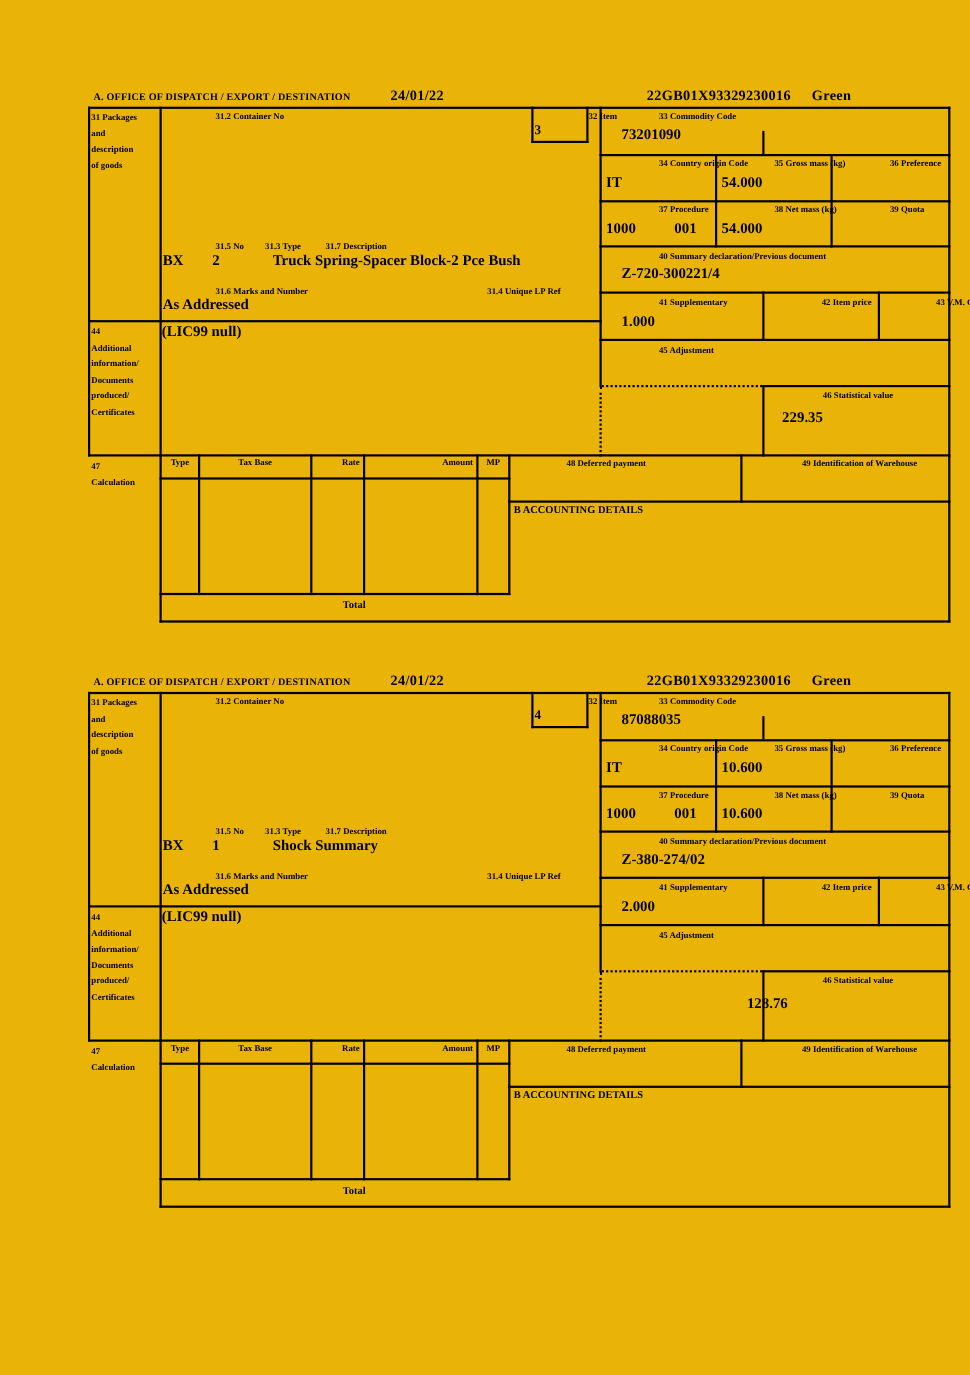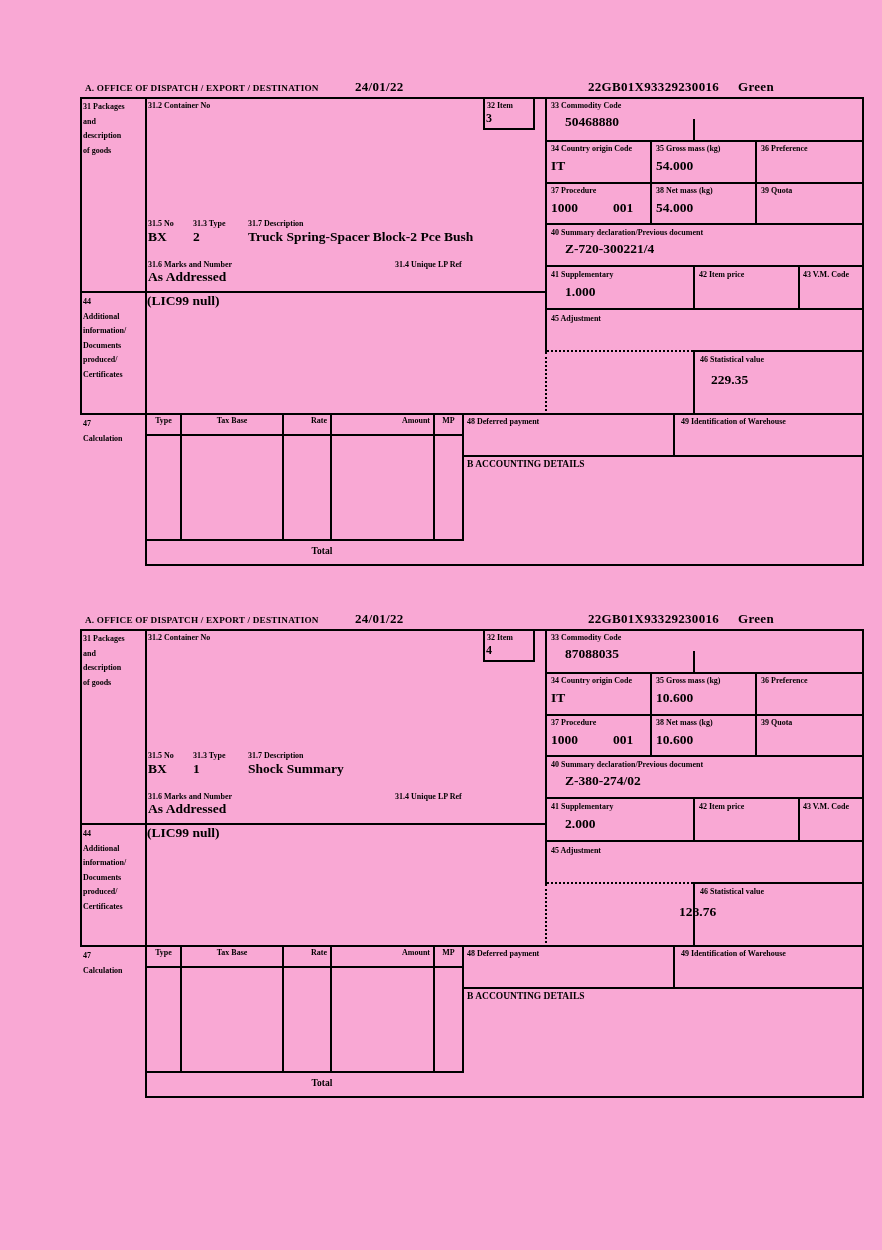--- a/index.html
+++ b/index.html
@@ -1,23 +1,23 @@
 <!DOCTYPE html>
 <html><head>
 <meta charset="utf-8">
 <style>
   html,body{margin:0;padding:0;background:#fff;}
-  .page{position:relative;width:882px;height:1250px;background:#f9a8d4;color:#000;overflow:hidden;
+  .page{position:relative;width:882px;height:1250px;background:#eab308;color:#000;overflow:hidden;
         font-family:"Liberation Serif",serif;}
   .sec{position:absolute;left:80px;width:784px;height:492px;}
   .ln{position:absolute;background:#000;}
   .dh{position:absolute;border-top:2px dotted #000;}
   .dv{position:absolute;border-left:2px dotted #000;}
   .b32{position:absolute;border:2px solid #000;border-top:none;}
-  .lbl{position:absolute;font:bold 8px/9px "Liberation Serif",serif;white-space:nowrap;}
+  .lbl{position:absolute;font:bold 8px/9px "Liberation Serif",serif;white-space:nowrap;padding-left:48px;}
   .val{position:absolute;font:600 13.5px/14px "Liberation Serif",serif;white-space:nowrap;}
   .vs{font-size:12px;}
   .lines{position:absolute;font:bold 8px/14.5px "Liberation Serif",serif;white-space:nowrap;}
   .hoff{position:absolute;font:bold 9.2px/11px "Liberation Serif",serif;letter-spacing:.2px;white-space:nowrap;}
   .hval{position:absolute;font:600 13px/14px "Liberation Serif",serif;letter-spacing:.3px;white-space:nowrap;}
   .ch{position:absolute;top:338px;font:bold 8px/9px "Liberation Serif",serif;}
   .acct{position:absolute;font:bold 9.5px/11px "Liberation Serif",serif;white-space:nowrap;}
   .total{position:absolute;font:600 9.5px/11px "Liberation Serif",serif;text-align:center;}
 </style>
 </head>
@@ -92,21 +92,21 @@
     <div class="lbl" style="left:168px;top:141px">31.7 Description</div>
     <div class="val" style="left:68px;top:152px">BX</div>
     <div class="val" style="left:113px;top:152px">2</div>
     <div class="val" style="left:168px;top:152px">Truck Spring-Spacer Block-2 Pce Bush</div>
     <div class="lbl" style="left:68px;top:182px">31.6 Marks and Number</div>
     <div class="lbl" style="left:315px;top:182px">31.4 Unique LP Ref</div>
     <div class="val" style="left:68px;top:192px">As Addressed</div>
     <div class="val" style="left:67px;top:216px">(LIC99 null)</div>
 
     <div class="lbl" style="left:471px;top:23px">33 Commodity Code</div>
-    <div class="val" style="left:485px;top:37px">50468880</div>
+    <div class="val" style="left:485px;top:37px">73201090</div>
     <div class="lbl" style="left:471px;top:66px">34 Country origin Code</div>
     <div class="val" style="left:471px;top:81px">IT</div>
     <div class="lbl" style="left:576px;top:66px">35 Gross mass (kg)</div>
     <div class="val" style="left:576px;top:81px">54.000</div>
     <div class="lbl" style="left:681px;top:66px">36 Preference</div>
     <div class="lbl" style="left:471px;top:108px">37 Procedure</div>
     <div class="val" style="left:471px;top:123px">1000</div>
     <div class="val" style="left:533px;top:123px">001</div>
     <div class="lbl" style="left:576px;top:108px">38 Net mass (kg)</div>
     <div class="val" style="left:576px;top:123px">54.000</div>

